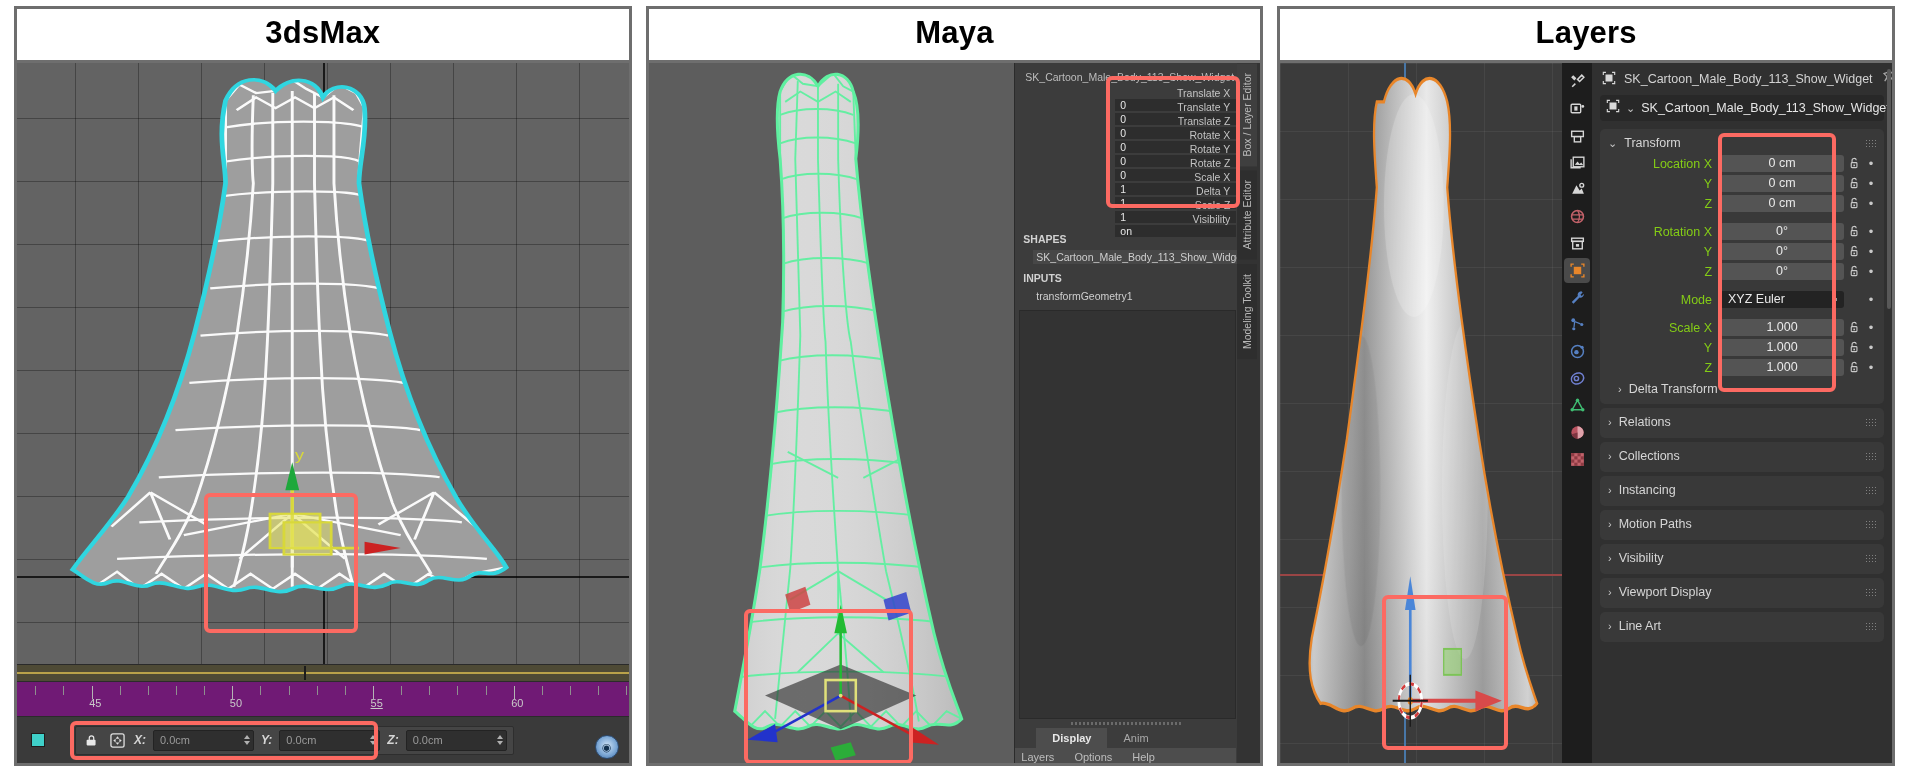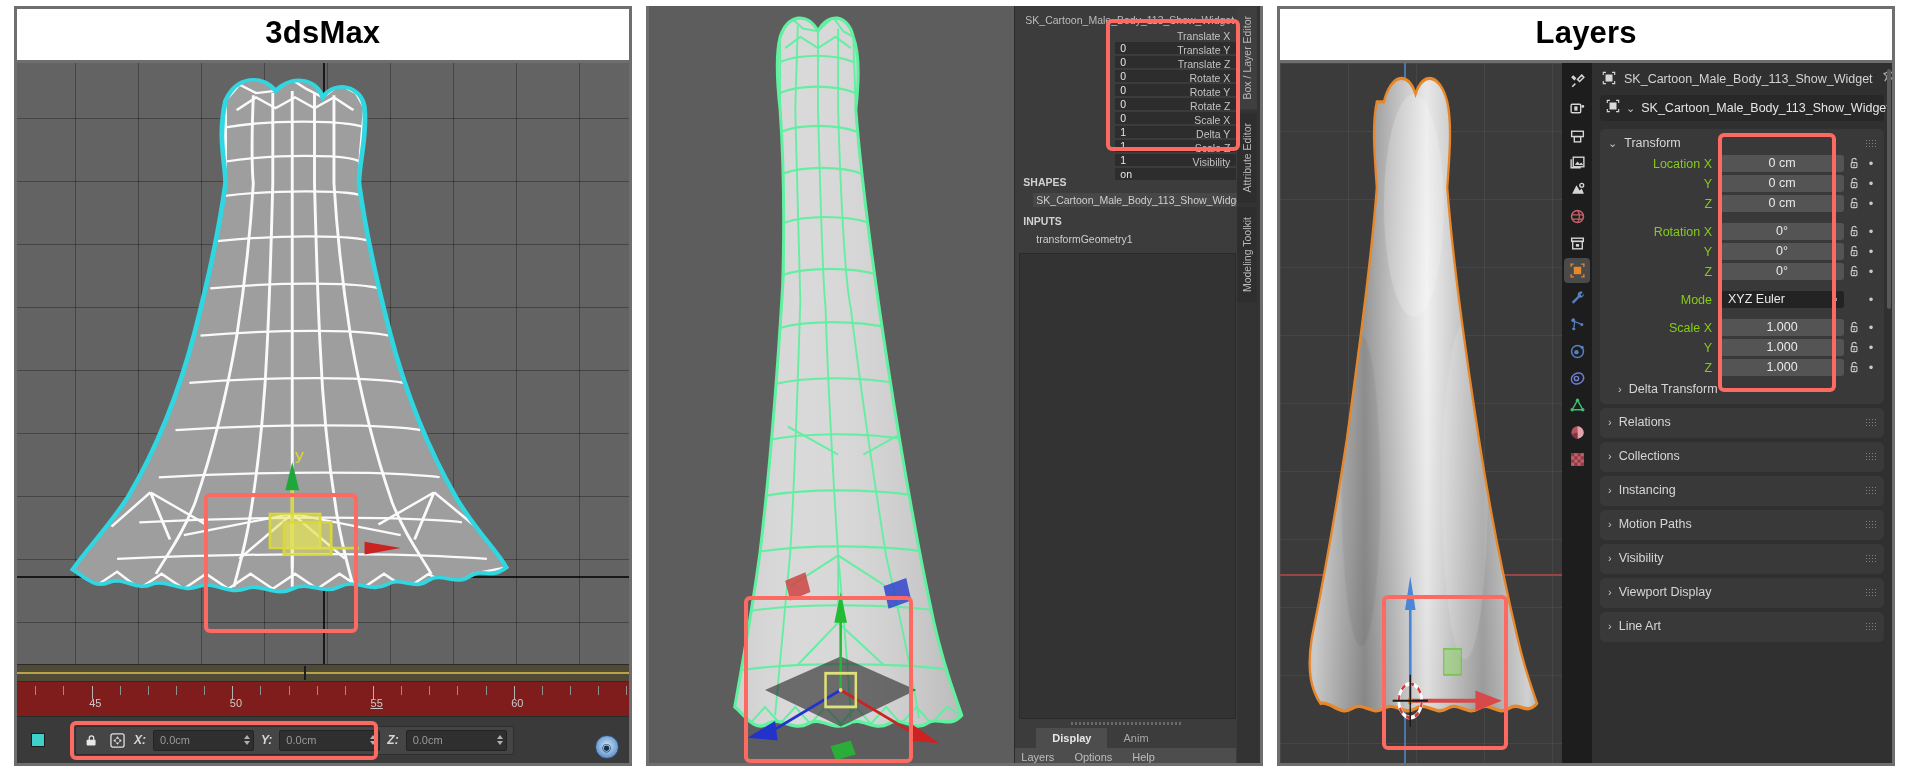--- a/index.html
+++ b/index.html
@@ -27,21 +27,21 @@
   .max-grid{position:absolute;inset:0;
     background-image:
       linear-gradient(to right, rgba(0,0,0,.30) 1px, transparent 1px),
       linear-gradient(to bottom, rgba(0,0,0,.30) 1px, transparent 1px);
     background-size:63px 63px;background-position:-5px -8px;}
   .max-axis-v{position:absolute;left:50%;top:0;bottom:0;width:2px;background:rgba(0,0,0,.75);}
   .max-axis-h{position:absolute;left:0;right:0;bottom:86px;height:2px;background:rgba(0,0,0,.75);}
   .max-timebar{height:16px;background:#4e4a35;border-top:1px solid #2a2a2a;position:relative;}
   .max-timebar .tl-line{position:absolute;left:0;right:0;top:7px;height:2px;background:#b9a24a;}
   .max-timebar .tl-key{position:absolute;top:1px;width:2px;height:14px;background:#1c1c1c;}
-  .max-ruler{height:34px;background:#7f1d1d;position:relative;border-top:1px solid #2b2b2b;}
+  .max-ruler{height:34px;background:#701a75;position:relative;border-top:1px solid #2b2b2b;}
   .max-ruler .tick{position:absolute;top:4px;width:1px;height:9px;background:#8f8f8f;}
   .max-ruler .tickbig{height:13px;background:#b4b4b4;}
   .max-ruler .rlabel{position:absolute;top:15px;font-size:11px;color:#c9c9c9;transform:translateX(-50%);}
   .max-status{height:46px;background:#3a3a3a;border-top:1px solid #2b2b2b;display:flex;align-items:center;position:relative;}
   .coordbar{display:flex;align-items:center;gap:7px;background:#454545;border:1px solid #2e2e2e;border-radius:2px;
     padding:3px 6px;margin-left:58px;}
   .cb-icon{width:19px;height:19px;display:flex;align-items:center;justify-content:center;color:#e2e2e2;font-size:13px;}
   .cb-lbl{color:#d6d6d6;font-size:12px;font-weight:bold;font-style:italic;}
   .cb-field{display:flex;align-items:center;background:#2f2f2f;border:1px solid #232323;border-radius:2px;height:19px;}
   .cb-field input{width:78px;background:transparent;border:none;color:#9a9a9a;font-size:11px;padding:0 6px;outline:none;
@@ -271,20 +271,21 @@
             </div>
           </div>
           <div class="max-wheel">◉</div>
           <div class="redbox" style="left:53px;top:4px;width:300px;height:31px;"></div>
         </div>
       </div>
     </div>
   </div>
 
   <div class="panel">
+    <div class="panel-title">Maya</div>
     <div class="panel-body">
       <div class="maya-wrap">
 
         <div class="maya-view">
           <svg viewBox="0 0 290 540" preserveAspectRatio="none" style="position:absolute;inset:0;width:100%;height:100%;">
             <defs>
               <clipPath id="mayaclip">
                 <path d="M104 22 C110 6 126 4 134 18 C142 4 158 6 162 22 C168 36 166 58 164 74
                          C168 120 178 190 190 260 C202 330 214 390 226 440 C234 472 242 490 248 506
                          C238 516 230 506 220 512 C210 518 200 506 190 512 C178 518 168 506 158 512

